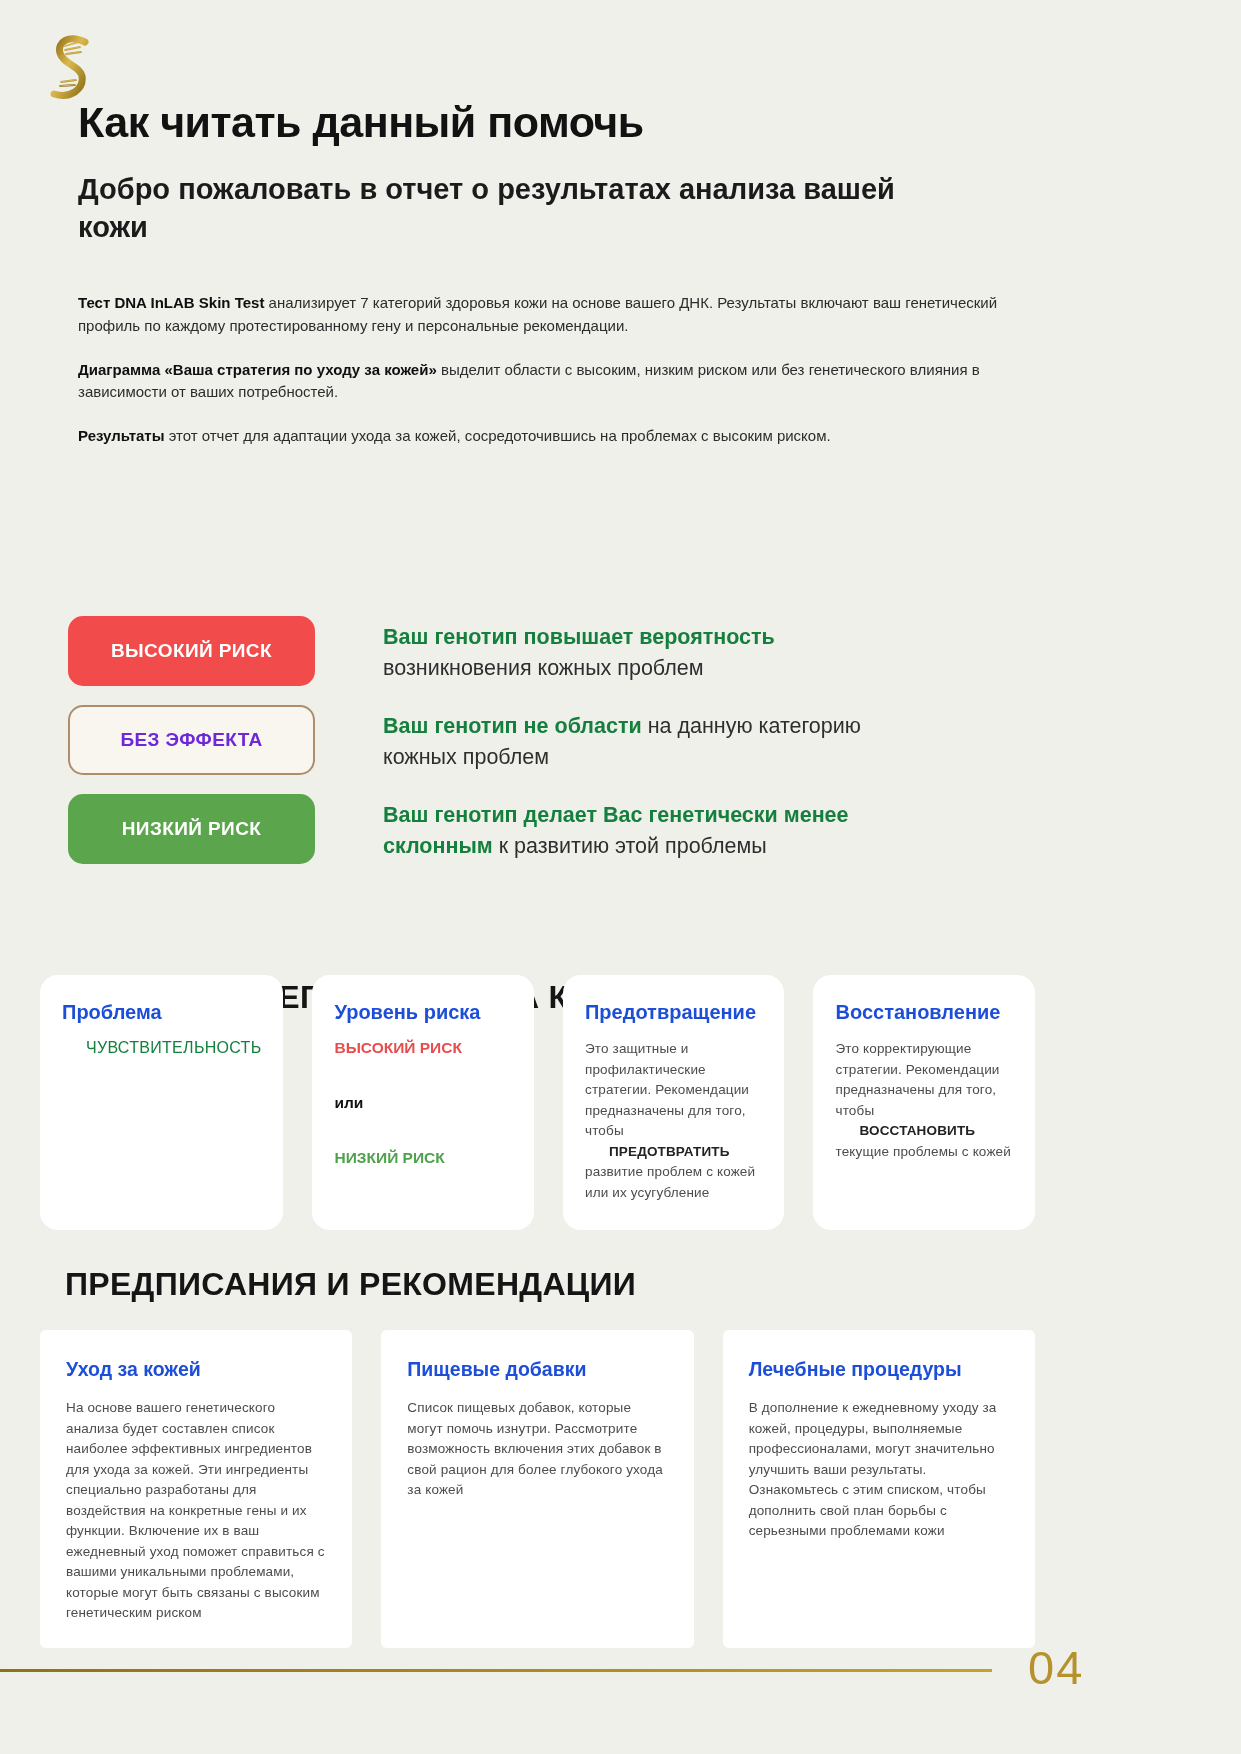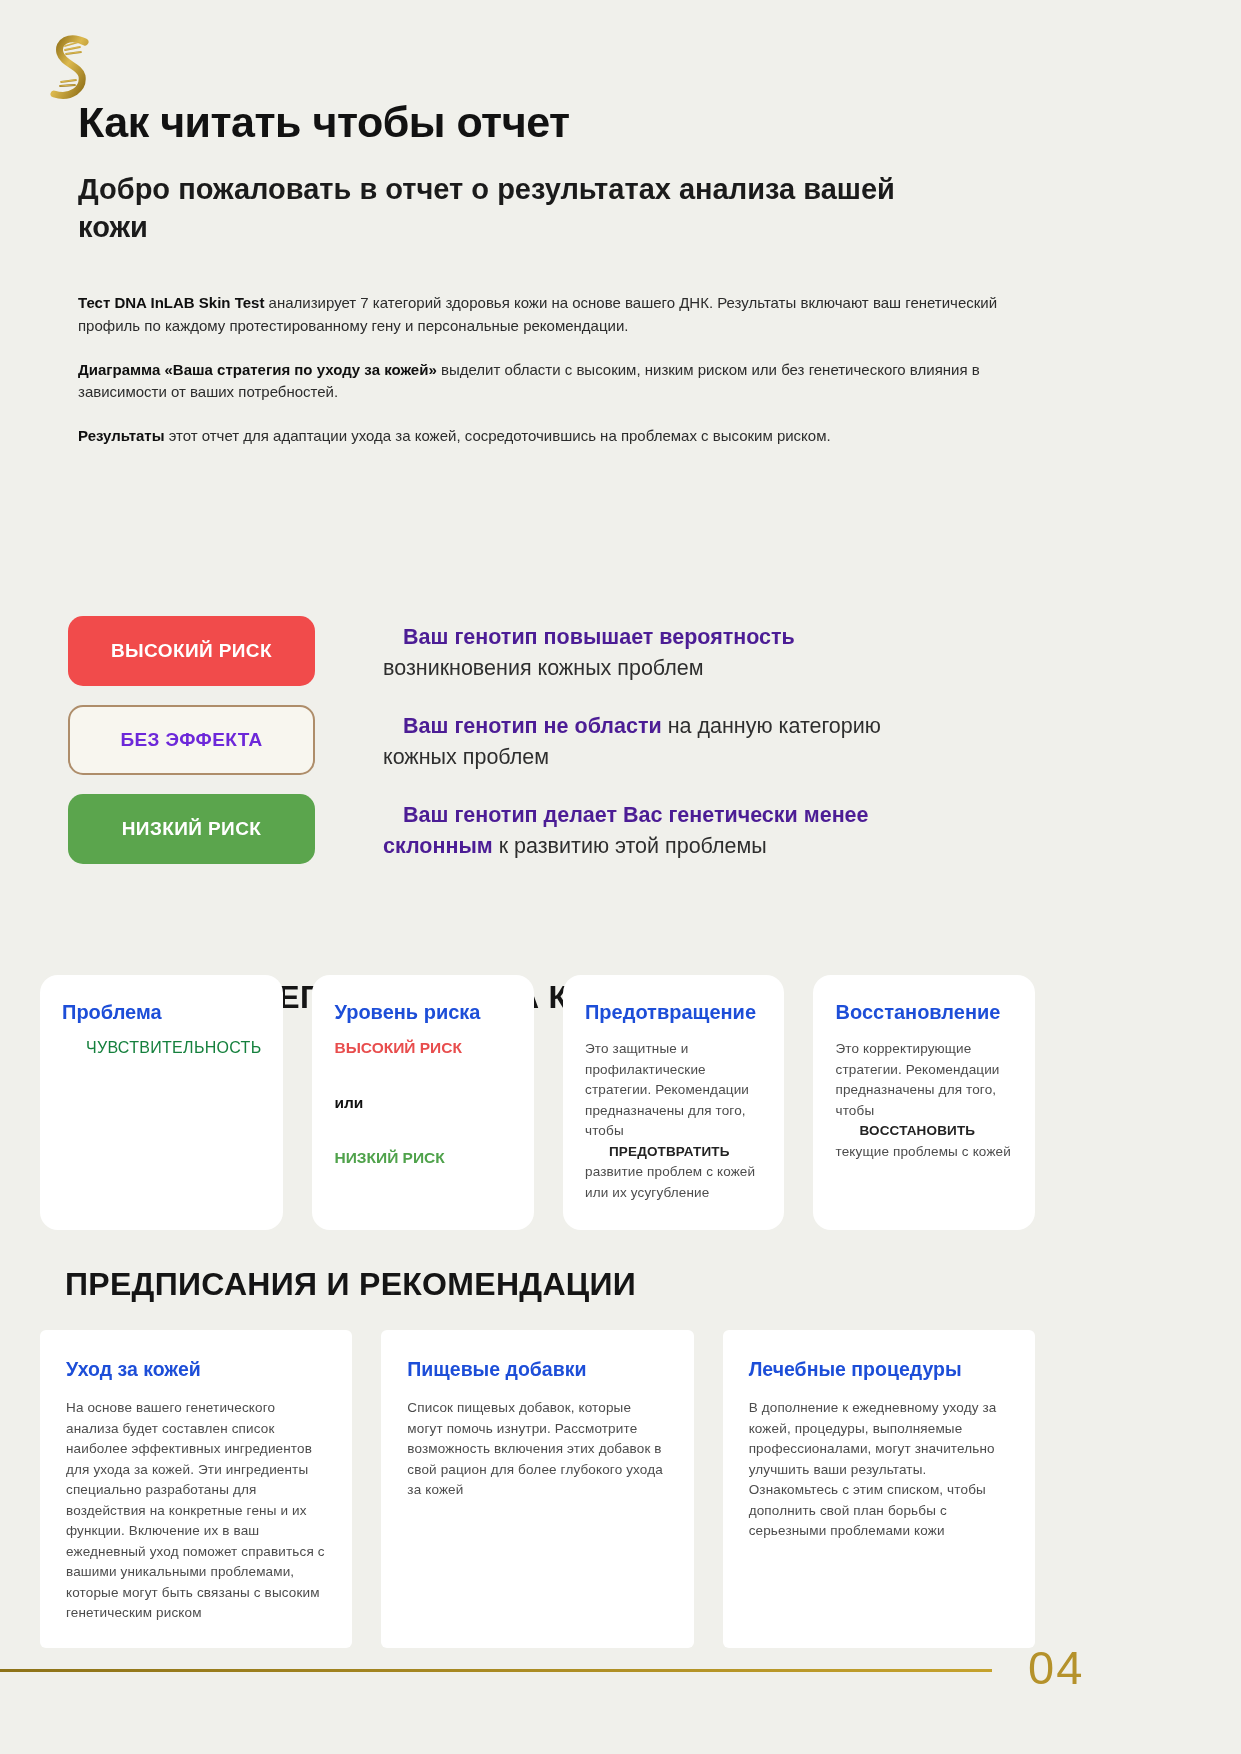--- a/index.html
+++ b/index.html
@@ -37,21 +37,21 @@
     font-size: 19px; font-weight: bold; letter-spacing: 0.4px;
     box-sizing: border-box; flex: none;
   }
   .badge-red   { background: #f14b4b; color: #ffffff; }
   .badge-outline { background: #f8f6ef; border: 2px solid #ae8d6a; color: #6d28d9; }
   .badge-green { background: #5ba54d; color: #ffffff; }
   .legend-text {
     margin-left: 68px; width: 505px; padding-top: 6px;
     font-size: 21.5px; line-height: 1.42; color: #2e2e2e;
   }
-  .legend-text b { color: #4c1d95; margin-left: 20px; }
+  .legend-text b { color: #15803d; }
 
   
   .section-heading {
     position: absolute; left: 65px;
     font-size: 32px; font-weight: 600; color: #151515; letter-spacing: 0.3px;
   }
   .strategy-heading { top: 939px; margin-top: 40px; }
   .prescriptions-heading { top: 1266px; }
 
   
@@ -114,21 +114,21 @@
         <line x1="21" y1="13" x2="35" y2="9"></line>
         <line x1="21" y1="17" x2="36" y2="14"></line>
         <line x1="22" y1="21" x2="37" y2="19"></line>
         <line x1="17" y1="49" x2="32" y2="47"></line>
         <line x1="16" y1="53" x2="31" y2="52"></line>
         <line x1="14" y1="57" x2="29" y2="57"></line>
       </g>
     </svg>
   </div>
 
-  <div class="h1">Как читать чтобы отчет</div>
+  <div class="h1">Как читать данный помочь</div>
   <div class="h2">Добро пожаловать в отчет о результатах анализа вашей кожи</div>
 
   <div class="intro">
     <p><b>Тест DNA InLAB Skin Test</b><span> анализирует 7 категорий здоровья кожи на основе вашего ДНК. Результаты включают ваш генетический профиль по каждому протестированному гену и персональные рекомендации.</span></p>
     <p><b>Диаграмма «Ваша стратегия по уходу за кожей»</b><span> выделит области с высоким, низким риском или без генетического влияния в зависимости от ваших потребностей.</span></p>
     <p><b>Результаты</b><span> этот отчет для адаптации ухода за кожей, сосредоточившись на проблемах с высоким риском.</span></p>
   </div>
 
   <div class="legend">
     <div class="legend-row">

